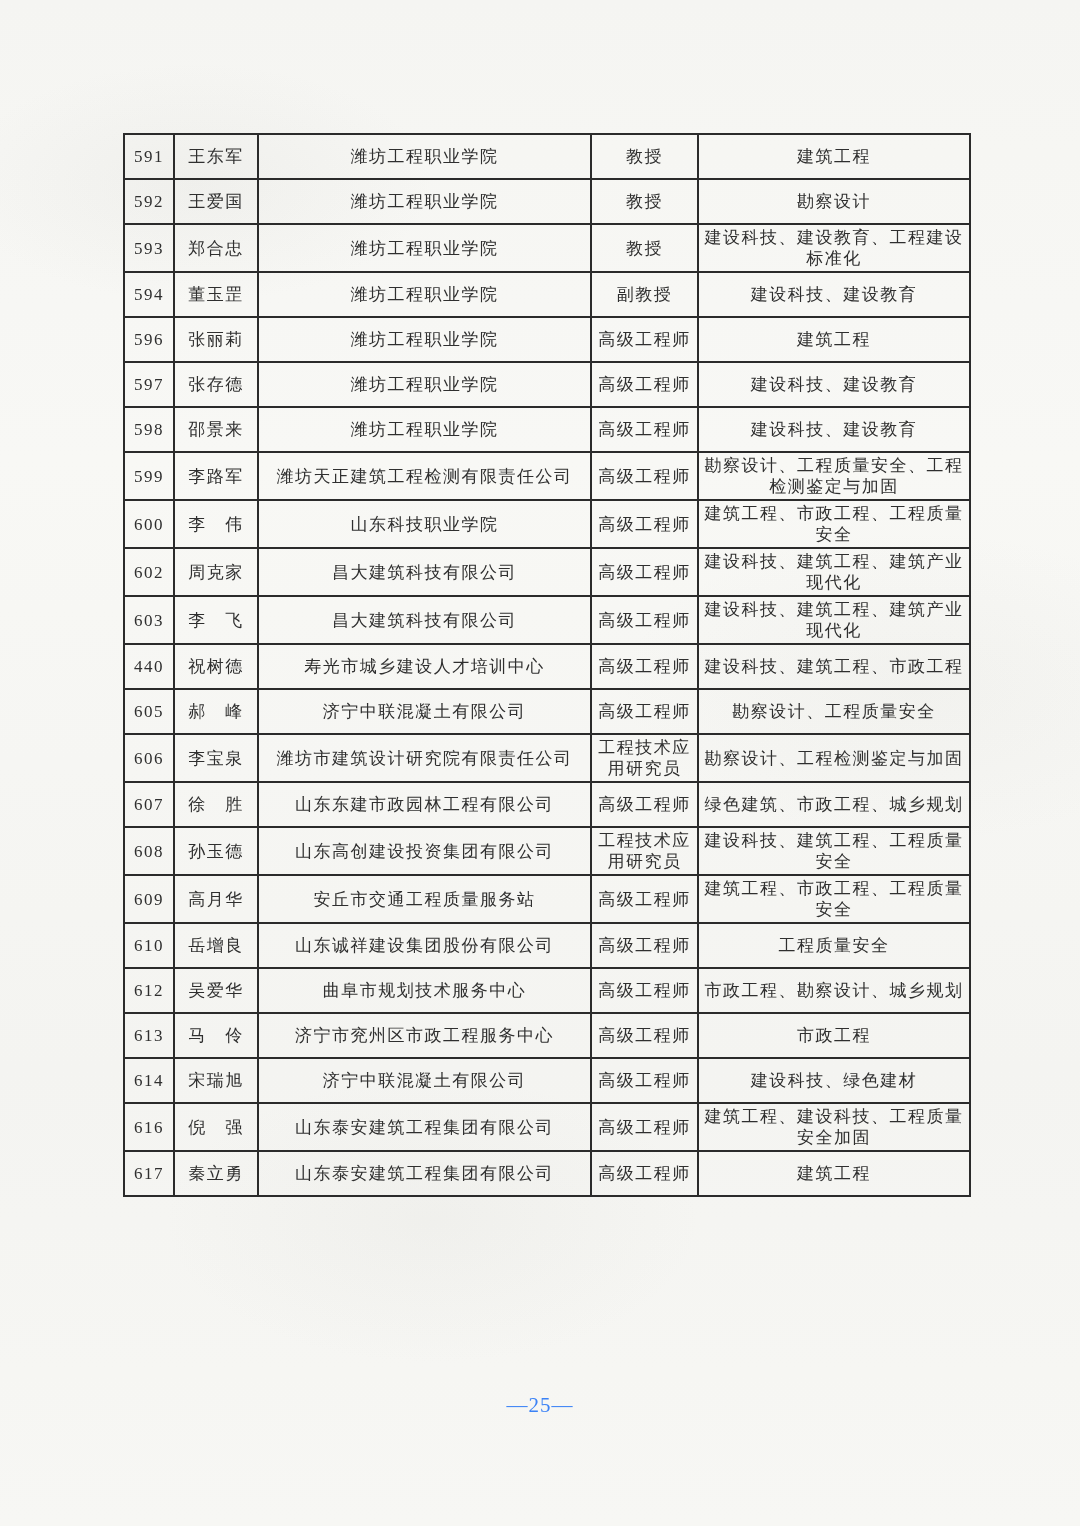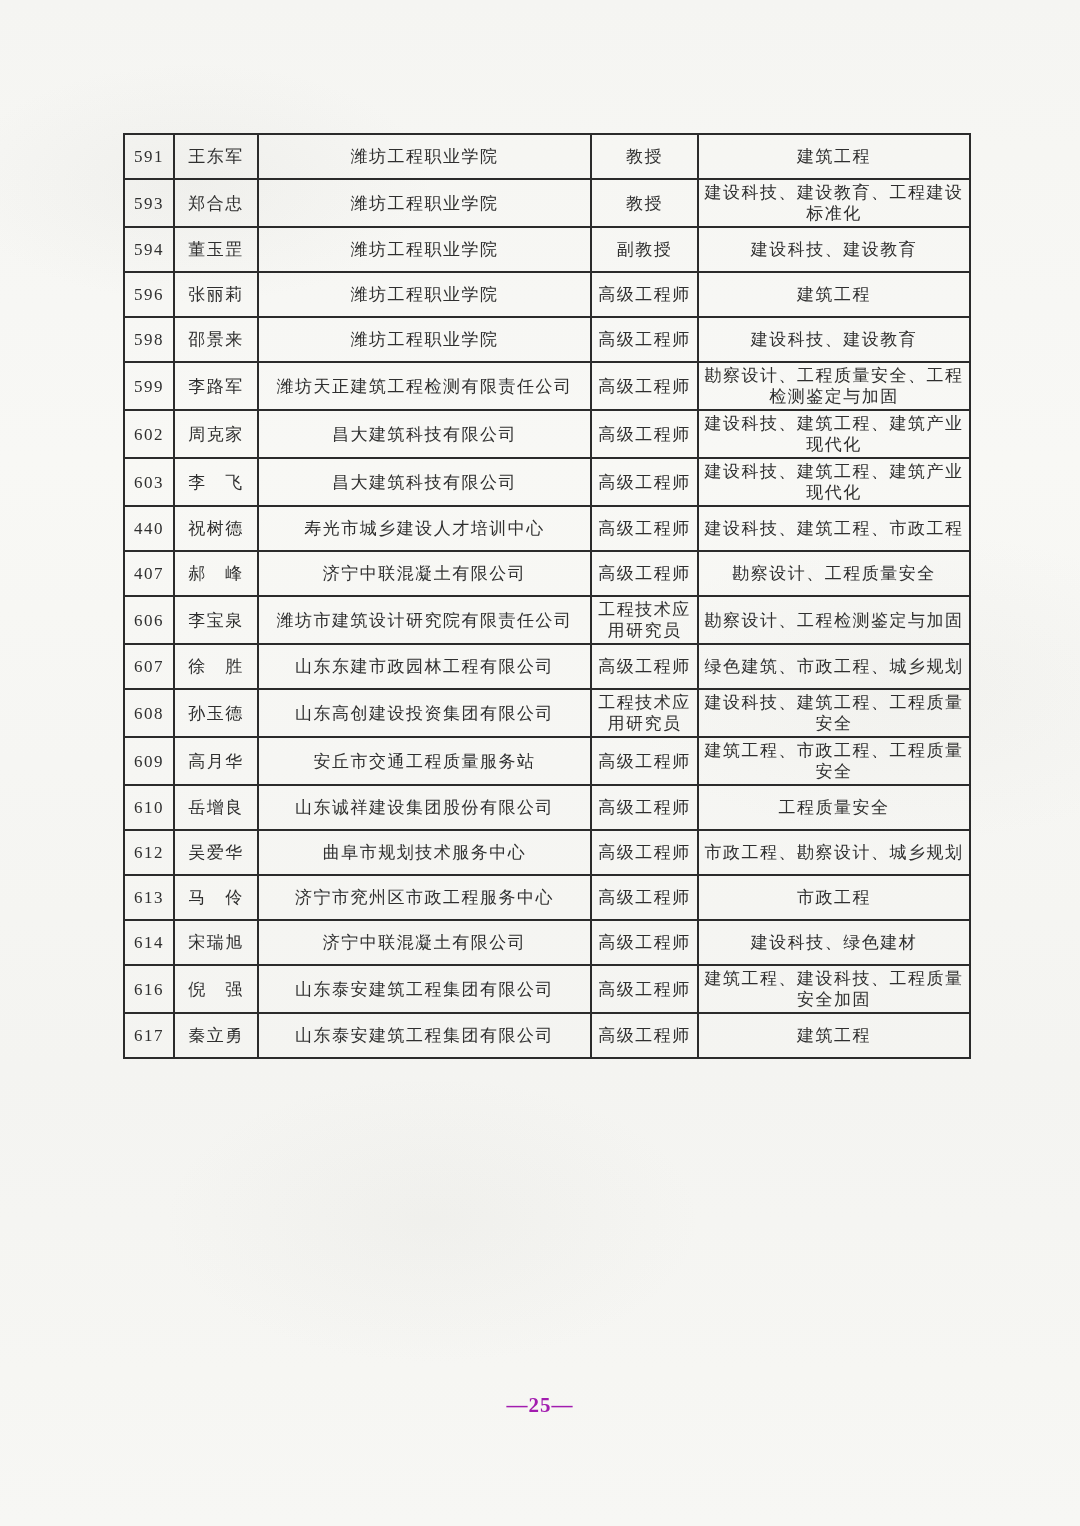--- a/index.html
+++ b/index.html
@@ -60,22 +60,21 @@
   td.c-num  { letter-spacing: 0.5px; font-size: 18px; }
   td.c-name { letter-spacing: 2px; }
   .page-footer {
     position: absolute;
     top: 1393px;
     left: 0;
     width: 1080px;
     text-align: center;
     font-size: 21px;
     letter-spacing: 1px;
-    color: #a21caf;
-    font-weight: bold;
+    color: #3b82f6;
   }
 </style>
 </head>
 <body>
 
 <div class="page">
 
   <table class="doc-table">
     <colgroup>
       <col class="c-num">
@@ -86,55 +85,76 @@
     </colgroup>
     <tbody id="table-body">
         <tr>
     <td class="c-num">591</td>
     <td class="c-name">王东军</td>
     <td class="c-org">潍坊工程职业学院</td>
     <td class="c-title">教授</td>
     <td class="c-spec">建筑工程</td>
   </tr>
         <tr>
+    <td class="c-num">592</td>
+    <td class="c-name">王爱国</td>
+    <td class="c-org">潍坊工程职业学院</td>
+    <td class="c-title">教授</td>
+    <td class="c-spec">勘察设计</td>
+  </tr>
+        <tr>
     <td class="c-num">593</td>
     <td class="c-name">郑合忠</td>
     <td class="c-org">潍坊工程职业学院</td>
     <td class="c-title">教授</td>
     <td class="c-spec">建设科技、建设教育、工程建设标准化</td>
   </tr>
         <tr>
     <td class="c-num">594</td>
     <td class="c-name">董玉罡</td>
     <td class="c-org">潍坊工程职业学院</td>
     <td class="c-title">副教授</td>
     <td class="c-spec">建设科技、建设教育</td>
   </tr>
         <tr>
     <td class="c-num">596</td>
     <td class="c-name">张丽莉</td>
     <td class="c-org">潍坊工程职业学院</td>
     <td class="c-title">高级工程师</td>
     <td class="c-spec">建筑工程</td>
+  </tr>
+        <tr>
+    <td class="c-num">597</td>
+    <td class="c-name">张存德</td>
+    <td class="c-org">潍坊工程职业学院</td>
+    <td class="c-title">高级工程师</td>
+    <td class="c-spec">建设科技、建设教育</td>
   </tr>
         <tr>
     <td class="c-num">598</td>
     <td class="c-name">邵景来</td>
     <td class="c-org">潍坊工程职业学院</td>
     <td class="c-title">高级工程师</td>
     <td class="c-spec">建设科技、建设教育</td>
   </tr>
         <tr>
     <td class="c-num">599</td>
     <td class="c-name">李路军</td>
     <td class="c-org">潍坊天正建筑工程检测有限责任公司</td>
     <td class="c-title">高级工程师</td>
     <td class="c-spec">勘察设计、工程质量安全、工程检测鉴定与加固</td>
   </tr>
         <tr>
+    <td class="c-num">600</td>
+    <td class="c-name">李　伟</td>
+    <td class="c-org">山东科技职业学院</td>
+    <td class="c-title">高级工程师</td>
+    <td class="c-spec">建筑工程、市政工程、工程质量安全</td>
+  </tr>
+        <tr>
     <td class="c-num">602</td>
     <td class="c-name">周克家</td>
     <td class="c-org">昌大建筑科技有限公司</td>
     <td class="c-title">高级工程师</td>
     <td class="c-spec">建设科技、建筑工程、建筑产业现代化</td>
   </tr>
         <tr>
     <td class="c-num">603</td>
     <td class="c-name">李　飞</td>
     <td class="c-org">昌大建筑科技有限公司</td>
@@ -142,21 +162,21 @@
     <td class="c-spec">建设科技、建筑工程、建筑产业现代化</td>
   </tr>
         <tr>
     <td class="c-num">440</td>
     <td class="c-name">祝树德</td>
     <td class="c-org">寿光市城乡建设人才培训中心</td>
     <td class="c-title">高级工程师</td>
     <td class="c-spec">建设科技、建筑工程、市政工程</td>
   </tr>
         <tr>
-    <td class="c-num">407</td>
+    <td class="c-num">605</td>
     <td class="c-name">郝　峰</td>
     <td class="c-org">济宁中联混凝土有限公司</td>
     <td class="c-title">高级工程师</td>
     <td class="c-spec">勘察设计、工程质量安全</td>
   </tr>
         <tr>
     <td class="c-num">606</td>
     <td class="c-name">李宝泉</td>
     <td class="c-org">潍坊市建筑设计研究院有限责任公司</td>
     <td class="c-title">工程技术应用研究员</td>

